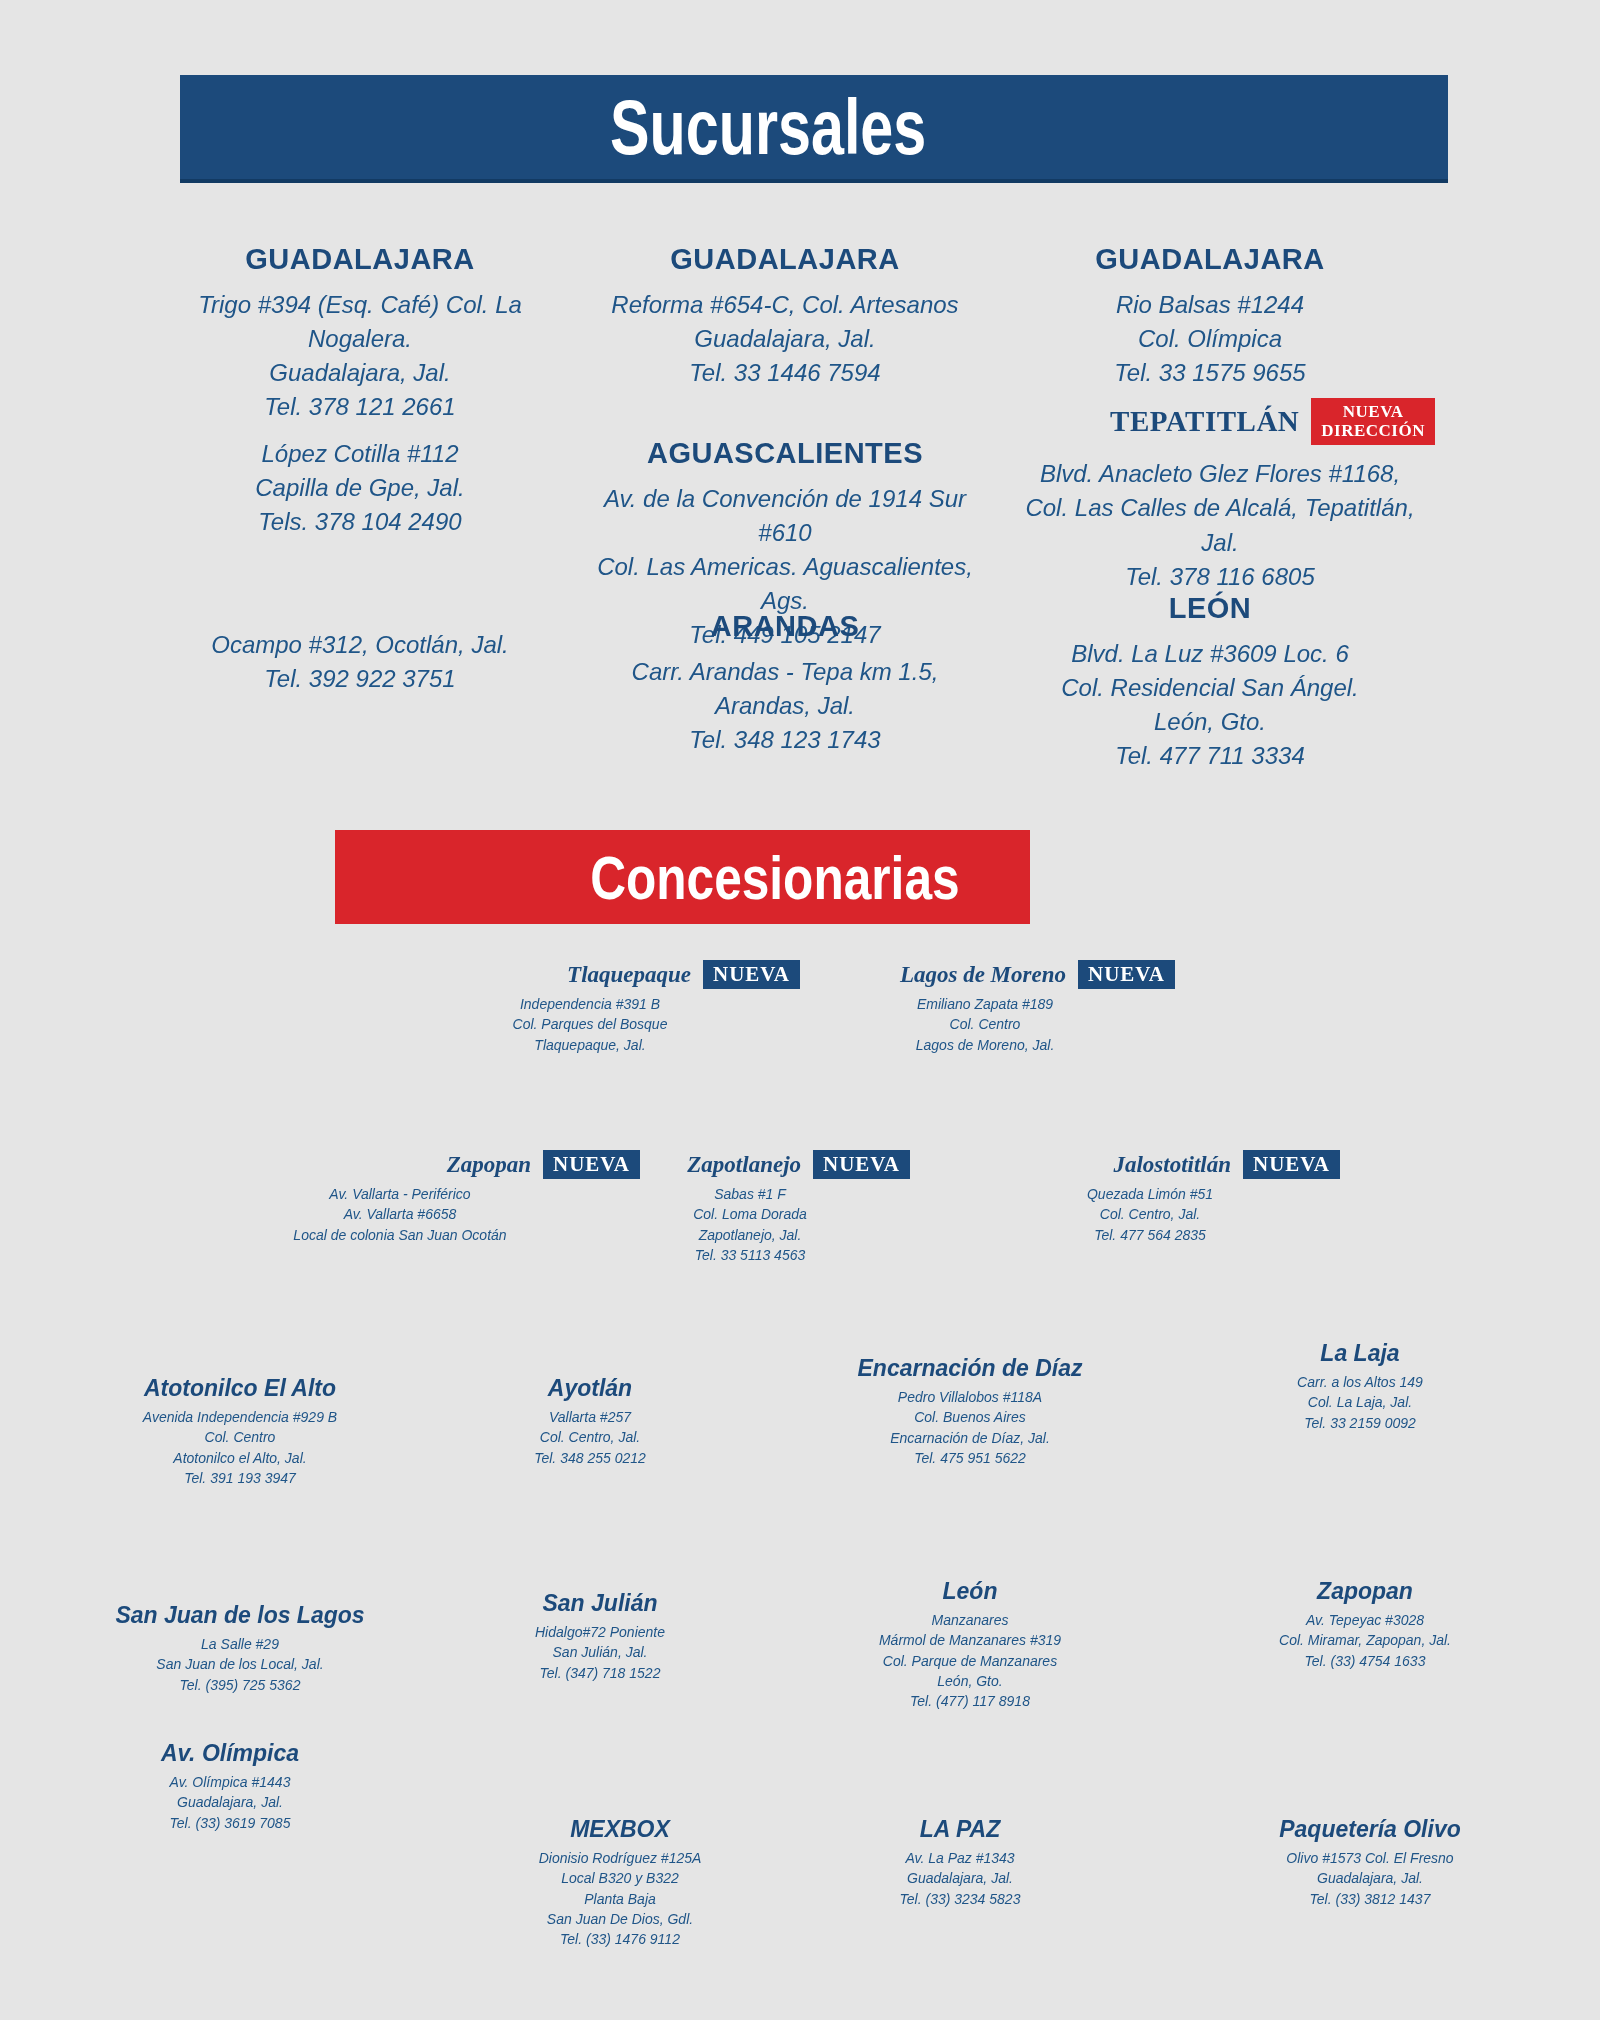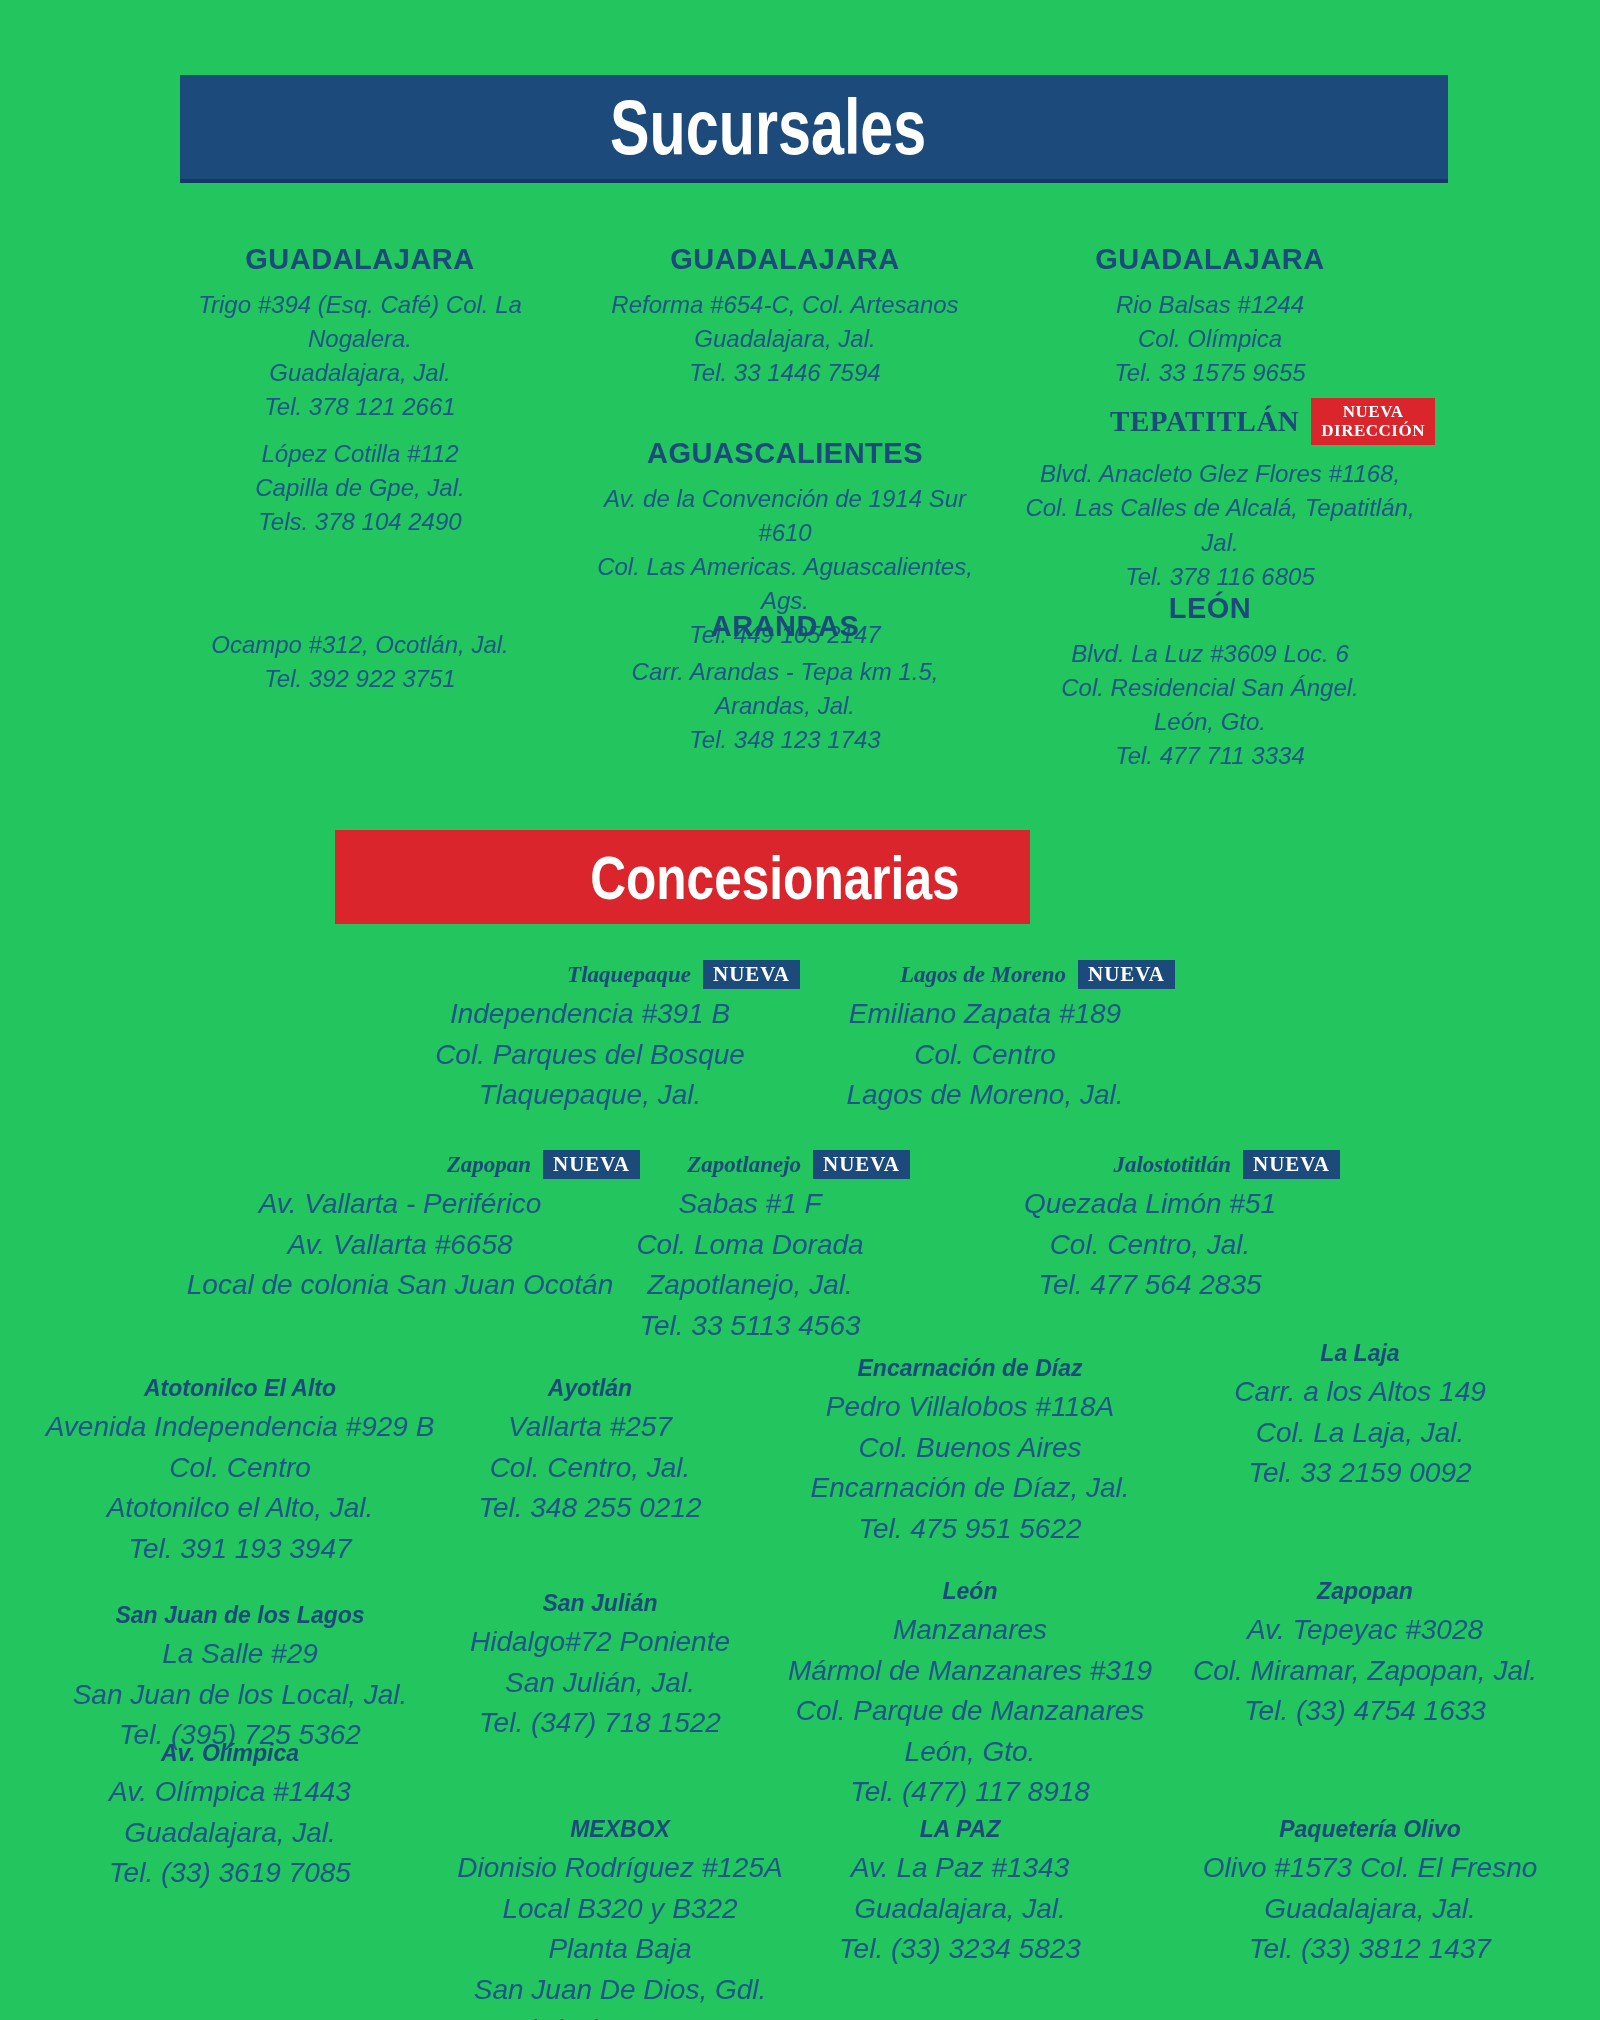--- a/index.html
+++ b/index.html
@@ -1,34 +1,34 @@
 <!DOCTYPE html>
 <html><head>
 <meta charset="utf-8">
 <style>
   html,body{margin:0;padding:0;background:#ffffff;}
   body{font-family:"Liberation Sans", sans-serif;}
-  .page{position:relative;width:1600px;height:2020px;background:#22c55e;overflow:hidden;margin:0 auto;}
+  .page{position:relative;width:1600px;height:2020px;background:#e5e5e5;overflow:hidden;margin:0 auto;}
 
   
   .banner{position:absolute;display:flex;align-items:center;justify-content:center;overflow:hidden;}
   .banner-sucursales{left:180px;top:75px;width:1268px;height:104px;background:#1c4a7b;border-bottom:4px solid #123a63;}
   .banner-concesionarias{left:335px;top:830px;width:695px;height:94px;background:#d9252b;}
   .banner .banner-text{color:#ffffff;font-weight:bold;white-space:nowrap;}
   .banner-sucursales .banner-text{font-size:78px;transform:translateX(-46px) scaleX(0.76);}
   .banner-concesionarias .banner-text{font-size:62px;transform:translateX(92px) scaleX(0.80);}
 
   
   .loc{position:absolute;text-align:center;color:#1f5588;}
   .loc h3{margin:0;color:#1c4a7b;font-weight:bold;}
   .suc h3{font-size:29px;letter-spacing:.5px;margin-bottom:12px;}
   .con h3{font-size:23px;font-style:italic;margin-bottom:5px;}
   .loc .ln{font-style:italic;font-weight:500;}
   .suc .ln{font-size:24px;line-height:1.42;}
-  .con .ln{font-size:28px;line-height:1.45;}
+  .con .ln{font-size:14px;line-height:1.45;}
 
   .h-badge{display:flex;align-items:center;justify-content:flex-end;gap:12px;font-family:Liberation Serif, serif;}
   .badge-nueva{display:inline-block;background:#1c4a7b;color:#ffffff;font-style:normal;font-weight:bold;
     font-size:21px;letter-spacing:1px;padding:2px 10px 3px;line-height:1.15;}
   .badge-nueva-dir{display:inline-block;background:#d9252b;color:#ffffff;font-style:normal;font-weight:bold;
     font-size:17px;line-height:1.1;padding:5px 10px;text-align:center;letter-spacing:.5px;}
   .badge-nueva-dir span{display:block;}
 
   
   .s1{left:150px;top:243px;width:420px}

